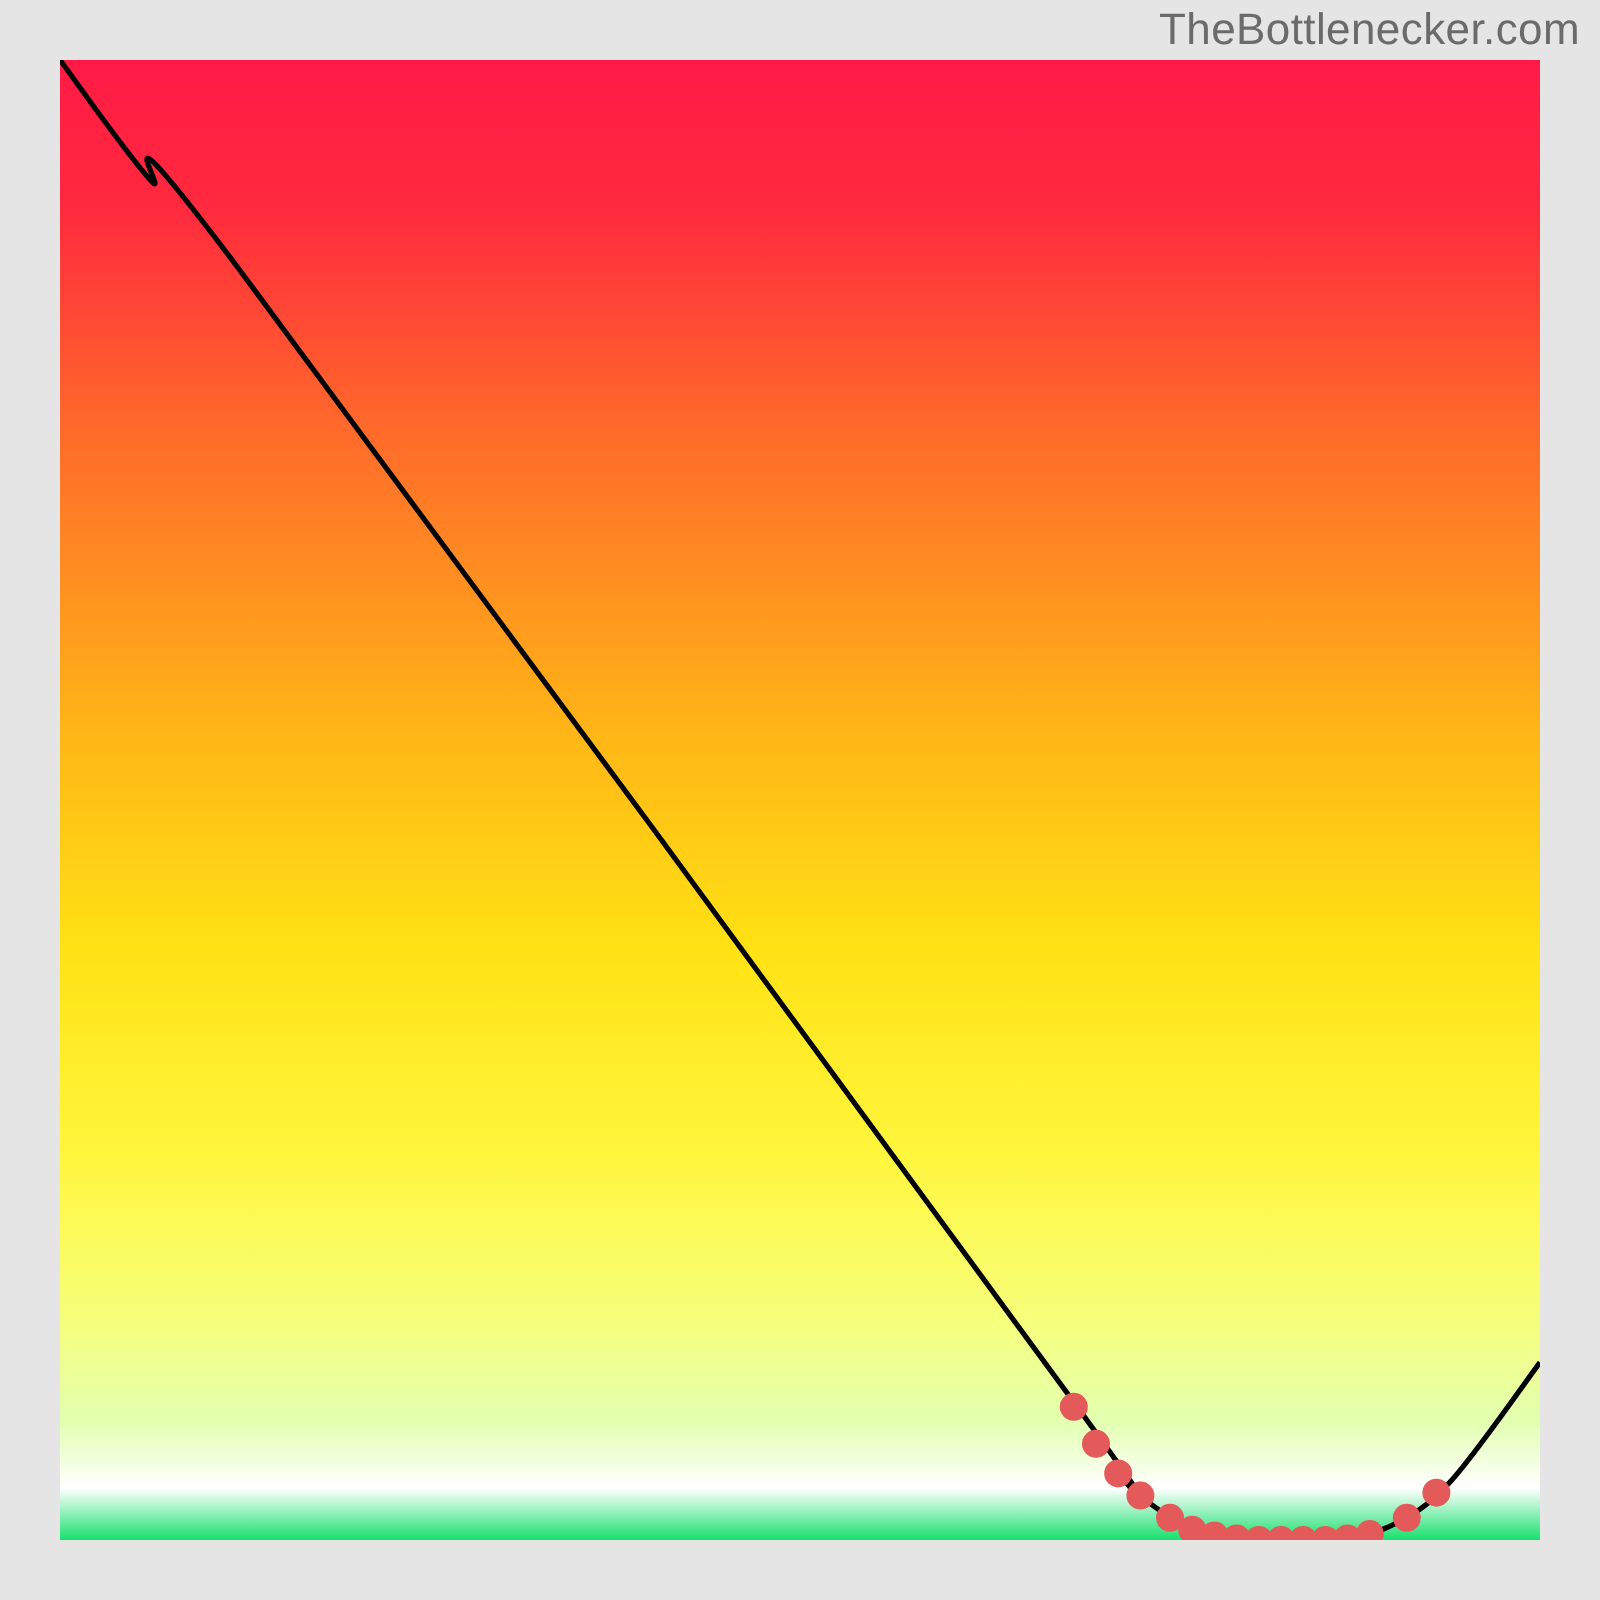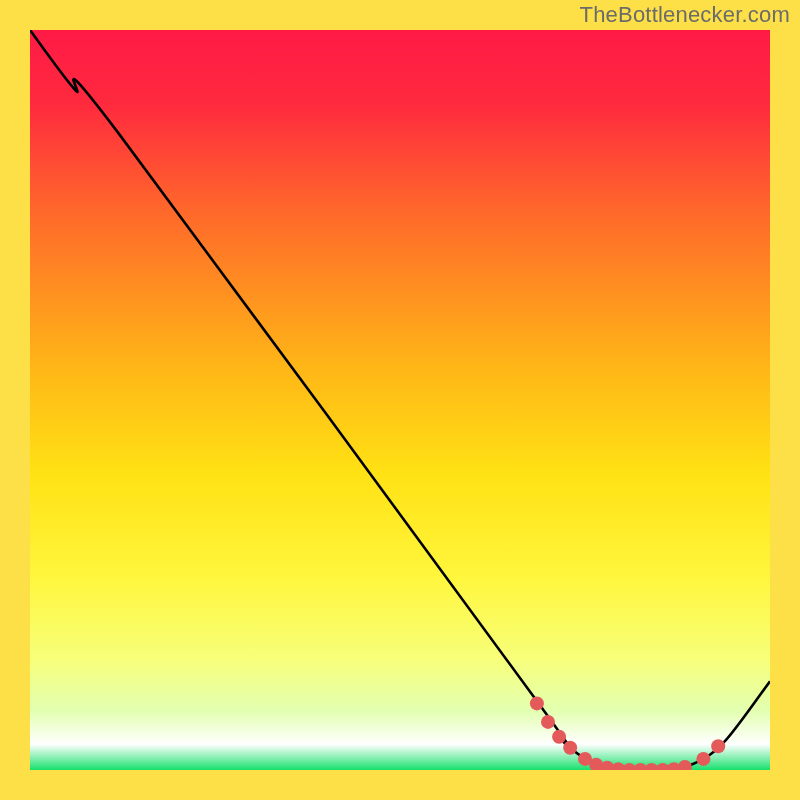--- a/index.html
+++ b/index.html
@@ -8,21 +8,21 @@
     width: 800px;
     height: 800px;
     background: #000;
     overflow: hidden;
     font-family: Arial, Helvetica, sans-serif;
   }
   .frame {
     position: relative;
     width: 800px;
     height: 800px;
-    background: #fde047;
+    background: #e5e5e5;
   }
   .watermark {
     position: absolute;
     top: 2px;
     right: 10px;
     color: #6b6b6b;
     font-size: 22px;
     font-weight: 500;
     letter-spacing: 0.2px;
     z-index: 10;

